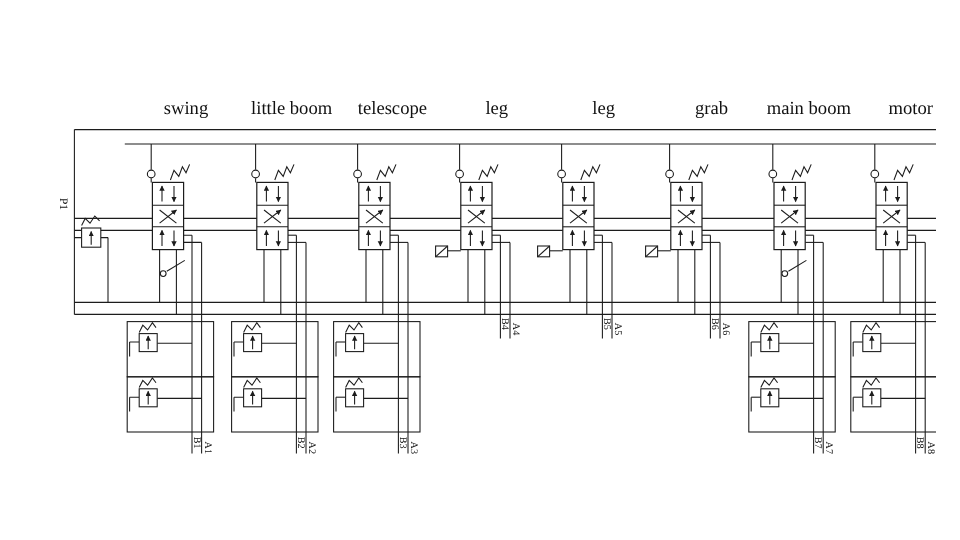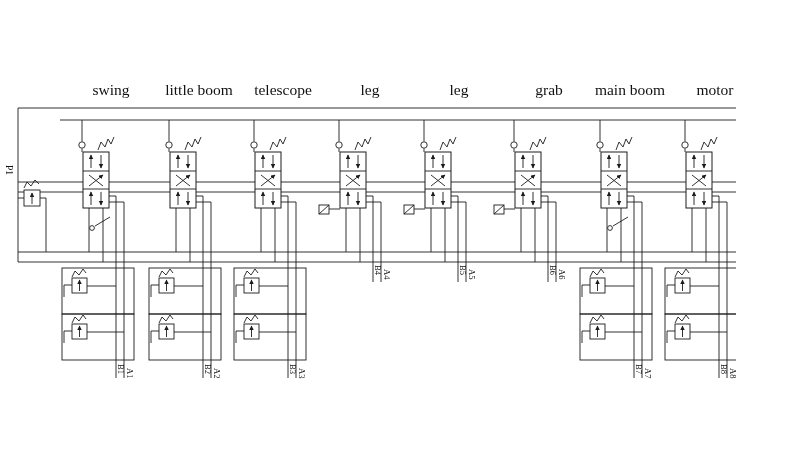--- a/index.html
+++ b/index.html
@@ -1,16 +1,16 @@
 <!DOCTYPE html>
 <html><head>
 <meta charset="utf-8">
 <style>
   html,body{margin:0;padding:0;background:#ffffff;}
-  .stage{position:relative;width:736px;height:450px;background:#ffffff;overflow:hidden;}
+  .stage{position:relative;width:736px;height:450px;background:#ffffff;overflow:hidden;margin-left:44px;}
   svg{display:block;}
 </style>
 </head>
 <body>
 
 <div class="stage">
   <svg id="schematic" width="800" height="450" viewBox="0 0 800 450">
     <defs>
       <marker id="arr" markerWidth="6" markerHeight="6" refX="4.5" refY="2.5" orient="auto">
         <path d="M0,0 L5,2.5 L0,5 Z" fill="#1c1c1c"></path>

